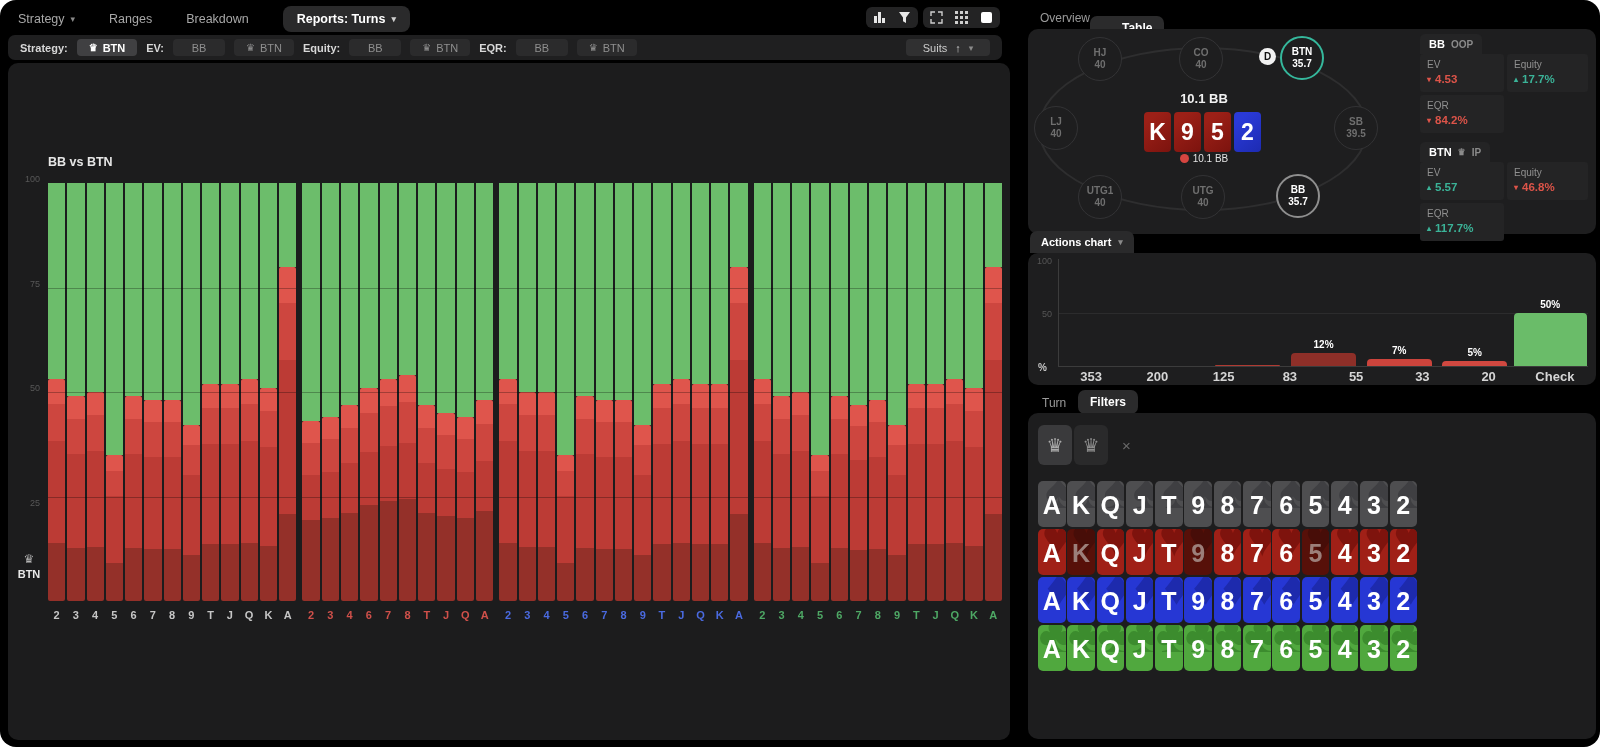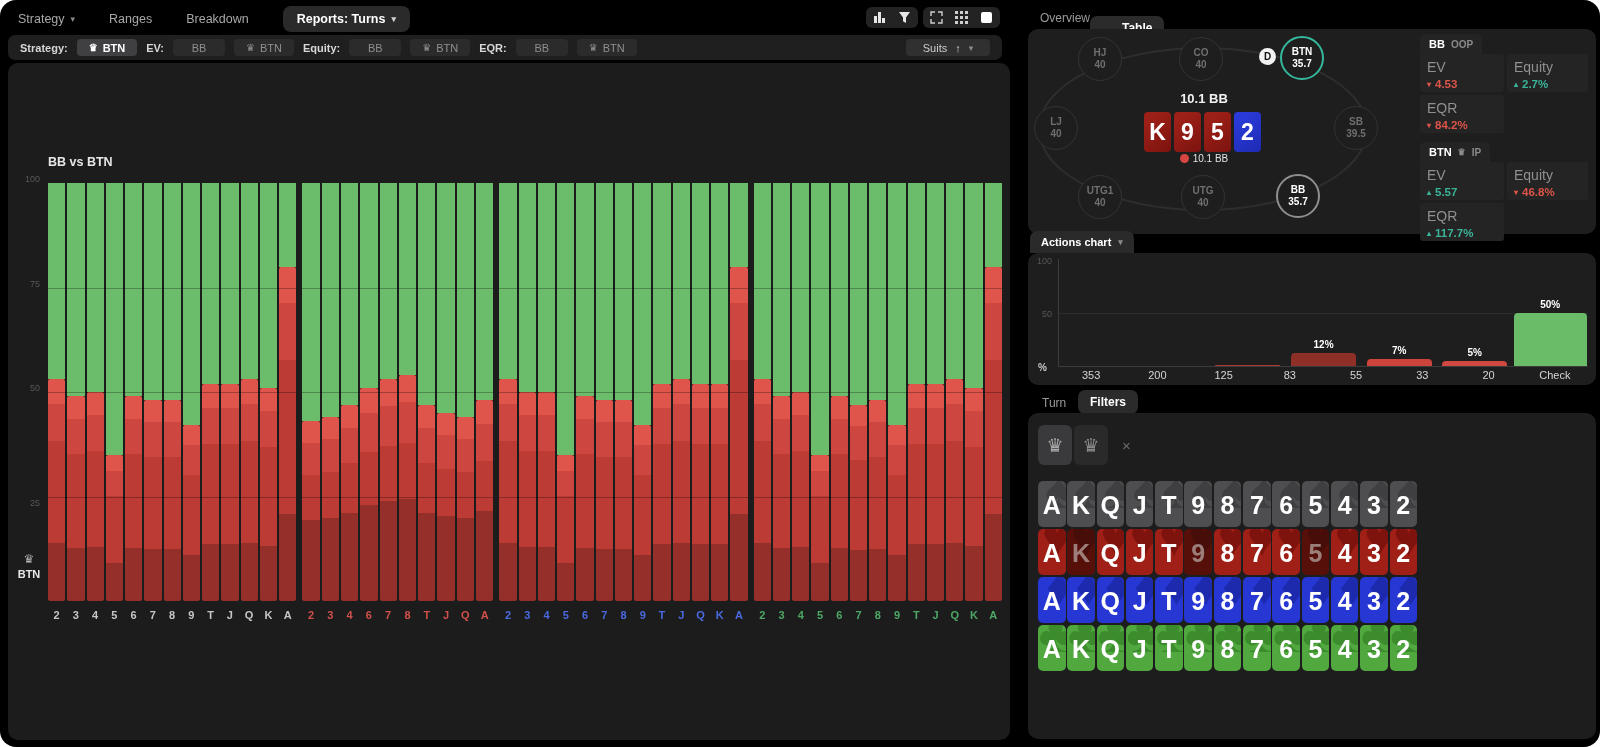--- a/index.html
+++ b/index.html
@@ -63,36 +63,36 @@
   .chip-dot { width:9px; height:9px; border-radius:50%; background:#d64540; }
 
   
   .stats { position:absolute; left:392px; top:5px; width:168px; }
   .stat-head { display:inline-flex; align-items:center; gap:6px; background:#242425; border-radius:5px 5px 0 0; padding:4px 9px; color:#ffffff; font-size:11px; font-weight:bold; }
   .stat-head .sub { color:#8b8b8b; font-weight:bold; font-size:10px; }
   .stat-head .crown { color:#8b8b8b; font-size:9px; }
   .stat-grid { display:grid; grid-template-columns:84px 81px; gap:3px; margin-bottom:9px; }
   .cell { background:#242425; border-radius:3px; padding:5px 7px; height:38px; }
   .cell.empty { background:transparent; }
-  .slabel { color:#909090; font-size:14px; margin-bottom:3px; }
+  .slabel { color:#909090; font-size:10px; margin-bottom:3px; }
   .sval { font-size:11.5px; font-weight:bold; display:flex; align-items:center; gap:4px; }
   .sval .arr { font-size:8px; }
   .red { color:#dd5449; } .teal { color:#3bb398; }
 
   
   .ac-tab { position:absolute; left:1030px; top:231px; background:#2a2a2b; color:#fff; font-weight:bold; font-size:11px; border-radius:7px 7px 0 0; padding:5px 11px; display:flex; gap:7px; align-items:center; cursor:pointer; }
   .ac-ytick { position:absolute; font-size:9px; color:#565656; }
   .ac-unit { position:absolute; color:#c8c8c8; font-size:10px; font-weight:bold; }
   .ac-plot { position:absolute; left:30px; top:6px; right:8px; height:108px; border-left:1px solid #3c3c3c; border-bottom:1px solid #3c3c3c; display:flex; align-items:flex-end; }
   .ac-grid50 { position:absolute; left:30px; right:8px; top:60px; height:1px; background:#2c2c2d; }
   .ac-col { flex:1; display:flex; flex-direction:column; align-items:center; justify-content:flex-end; height:100%; position:relative; }
   .ac-bar { width:86%; border-radius:4px 4px 0 0; cursor:pointer; }
   .ac-val { color:#fff; font-size:10px; font-weight:bold; margin-bottom:3px; }
   .ac-cats { position:absolute; left:30px; right:8px; top:116px; display:flex; }
-  .ac-cats span { flex:1; text-align:center; color:#d5d5d5; font-size:11px; font-weight:normal; }
+  .ac-cats span { flex:1; text-align:center; color:#d5d5d5; font-size:13px; font-weight:bold; }
 
   
   .suit-chip { position:absolute; width:34px; height:40px; border-radius:6px; display:flex; align-items:center; justify-content:center; color:#aaaaaa; font-size:19px; cursor:pointer; }
   .close-x { position:absolute; color:#6a6a6a; font-size:15px; cursor:pointer; }
   .card-grid { position:absolute; left:10px; top:68px; display:flex; flex-direction:column; gap:2px; }
   .cg-row { display:flex; gap:1.8px; }
   .tile { position:relative; width:27.5px; height:46px; border-radius:5px; overflow:hidden; color:#fff; font-size:25px; font-weight:bold; text-align:center; line-height:48px; cursor:pointer; }
   .tile .wm { position:absolute; top:-17px; right:-7px; font-size:52px; line-height:1; font-weight:normal; pointer-events:none; }
   .tile span { position:relative; z-index:2; }
   .tile.spade { background:#4e4e50; } .tile.spade .wm { color:#3f3f42; }
@@ -711,21 +711,21 @@
           <div class="slabel">EV</div>
           <div class="sval red">
               <span class="arr">▾</span>
               <span>4.53</span>
             </div>
         </div>
         <div class="cell">
           <div class="slabel">Equity</div>
           <div class="sval teal">
               <span class="arr">▴</span>
-              <span>2.7%</span>
+              <span>17.7%</span>
             </div>
         </div>
         <div class="cell">
           <div class="slabel">EQR</div>
           <div class="sval red">
               <span class="arr">▾</span>
               <span>84.2%</span>
             </div>
         </div>
         <div class="cell empty"></div>

